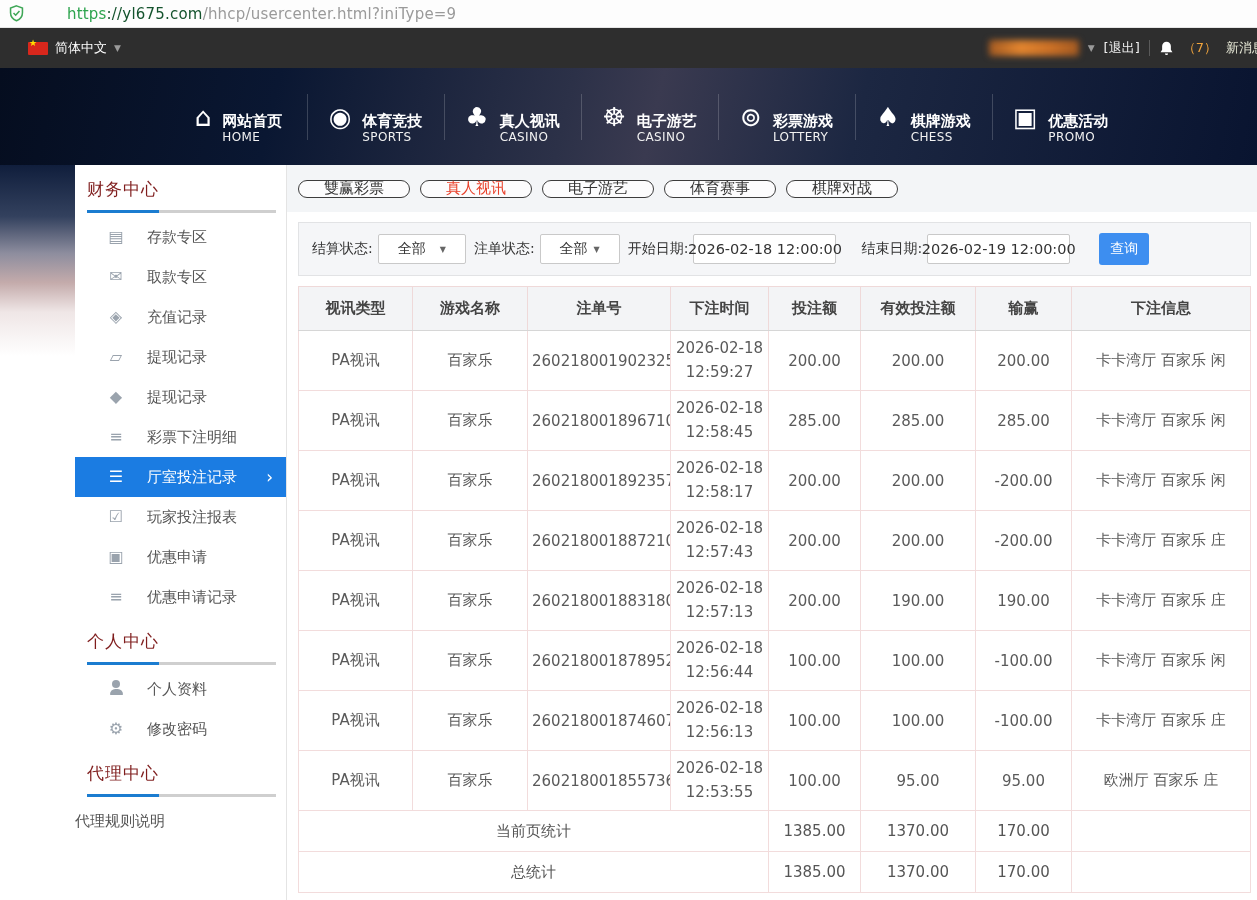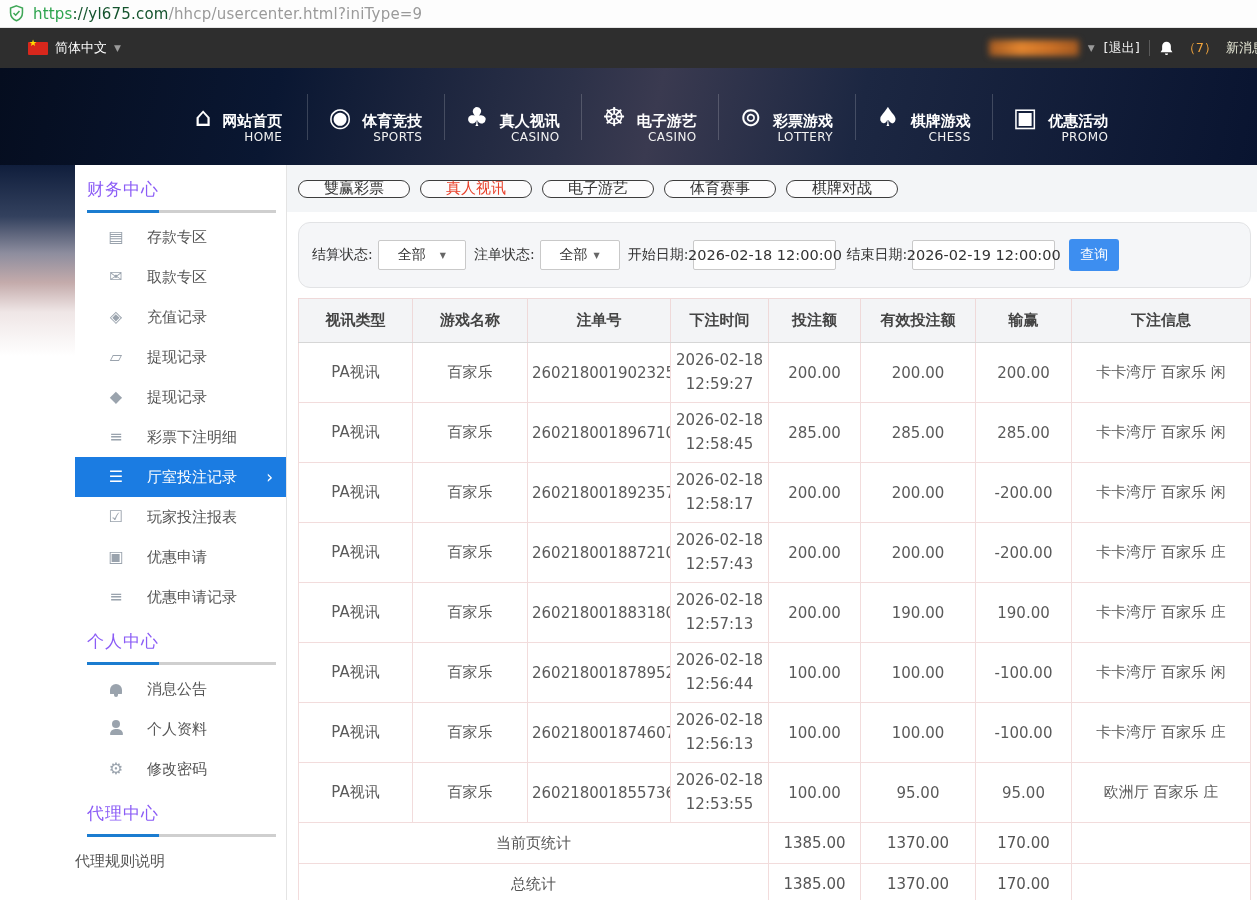--- a/index.html
+++ b/index.html
@@ -7,21 +7,21 @@
   body {
     width:1257px; height:900px; overflow:hidden;
     font-family:"DejaVu Sans","Liberation Sans",sans-serif;
     background:#ffffff;
   }
 
   
   .browser-bar{height:28px;background:#fdfdfd;border-bottom:1px solid #e6e6e6;display:flex;align-items:center;padding-left:8px;gap:8px;}
   .shield{width:17px;height:17px;flex:0 0 auto;}
   .url{font-size:15px;letter-spacing:.2px;white-space:nowrap;}
-  .url .proto{color:#2da44e;}
+  .url .proto{color:#2da44e;margin-left:34px;}
   .url .host{color:#14532d;}
   .url .path{color:#9a9a9a;}
 
   
   .topbar{height:40px;background:#2e2e2e;display:flex;align-items:center;padding:0 0 0 28px;color:#eee;position:relative;}
   .flag{width:20px;height:13px;background:#d8271c;border-radius:1px;position:relative;flex:0 0 auto;}
   .flag::before{content:"★";position:absolute;left:1px;top:-4px;font-size:9px;color:#ffde00;}
   .lang-select{display:flex;align-items:center;gap:7px;margin-left:7px;cursor:pointer;}
   .lang-label{font-size:13px;color:#fff;}
   .caret{font-size:9px;color:#9a9a9a;}
@@ -32,63 +32,63 @@
   .bell-svg{width:15px;height:17px;}
   .msg-count{font-size:13px;color:#f0a43c;}
   .msg-label{font-size:13px;color:#e9ead8;white-space:nowrap;}
 
   
   .navbar{height:97px;display:flex;align-items:center;padding-left:170px;
     background:linear-gradient(103deg,#050d1f 0%,#0a1732 22%,#2c3148 45%,#3a3a50 52%,#1c2742 68%,#091430 100%);}
   .nav-item{width:137px;height:56px;display:flex;align-items:center;justify-content:center;gap:11px;position:relative;cursor:pointer;}
   .nav-item + .nav-item::before{content:"";position:absolute;left:0;top:50%;transform:translateY(-50%);width:1px;height:46px;background:rgba(255,255,255,.18);}
   .nav-glyph{font-size:26px;color:#fff;line-height:1;}
-  .nav-texts{display:flex;flex-direction:column;align-items:flex-end;line-height:1.25;margin-top:24px;}
+  .nav-texts{display:flex;flex-direction:column;align-items:flex-start;line-height:1.25;margin-top:24px;}
   .nav-zh{font-size:15px;font-weight:bold;color:#fff;white-space:nowrap;}
   .nav-en{font-size:12px;color:#f2f2f2;letter-spacing:.4px;}
 
   
   .page{display:flex;height:735px;}
   .left-strip{width:75px;flex:0 0 auto;
     background:linear-gradient(180deg,#101e3c 0%,#33415e 7%,#8d8d9e 12%,#c4abab 16%,#efe6e6 20%,#ffffff 26%,#ffffff 100%);}
 
   
   .sidebar{width:212px;flex:0 0 auto;background:#fff;border-right:1px solid #e4e4e4;display:flex;flex-direction:column;}
   .sidebar-header{height:47px;flex:0 0 auto;background:linear-gradient(180deg,#58b2f3 0%,#2f8fdd 55%,#1b74cc 100%);padding:5px 0 0 14px;position:relative;overflow:hidden;}
   .sidebar-header::after{content:"";position:absolute;right:8px;top:6px;width:56px;height:34px;border-radius:18px;background:rgba(255,255,255,.16);transform:rotate(-12deg);}
   .sidebar-header::before{content:"";position:absolute;right:48px;top:22px;width:26px;height:26px;border-radius:50%;background:rgba(255,255,255,.10);}
   .sb-title{font-size:19px;font-weight:bold;color:#fff;letter-spacing:2px;line-height:1.2;}
   .sb-subtitle{font-size:9px;color:#e8f4ff;letter-spacing:1.5px;}
   .section-head{height:52px;padding:13px 8px 0 12px;flex:0 0 auto;}
-  .section-title{font-size:17px;color:#8b5cf6;letter-spacing:1px;}
+  .section-title{font-size:17px;color:#7f1d1d;letter-spacing:1px;}
   .section-rule{height:3px;margin-top:9px;margin-right:2px;background:linear-gradient(90deg,#1b7cd0 0,#1b7cd0 38%,#cfcfcf 38%,#cfcfcf 100%);}
   .menu-item{height:40px;flex:0 0 auto;display:flex;align-items:center;font-size:15px;color:#555;cursor:pointer;}
   .menu-icon{width:22px;margin-left:30px;margin-right:20px;text-align:center;color:#9aa3ad;font-size:16px;line-height:1;}
   .menu-item.selected{background:#1b7ce2;color:#fff;}
   .menu-item.selected .menu-icon{color:#fff;}
   .menu-chevron{display:none;margin-left:auto;margin-right:13px;font-size:17px;color:#fff;}
   .menu-item.selected .menu-chevron{display:block;}
   
   .icon-bell{display:inline-block;width:12px;height:10px;background:currentColor;border-radius:7px 7px 1px 1px;position:relative;}
   .icon-bell::after{content:"";position:absolute;left:50%;bottom:-3px;transform:translateX(-50%);width:4px;height:3px;border-radius:0 0 3px 3px;background:currentColor;}
   .icon-person{display:inline-block;width:13px;height:6px;background:currentColor;border-radius:7px 7px 1px 1px;position:relative;margin-top:9px;}
   .icon-person::before{content:"";position:absolute;top:-9px;left:50%;transform:translateX(-50%);width:8px;height:8px;border-radius:50%;background:currentColor;}
 
   
   .content{flex:1;display:flex;flex-direction:column;background:#fff;min-width:0;}
   .tab-strip{height:47px;flex:0 0 auto;background:#f3f5f7;display:flex;align-items:center;gap:10px;padding-left:11px;}
   .tab{height:18px;padding:0 25px;border:1px solid #3d3d3d;border-radius:18px;background:#fcfcfd;display:flex;align-items:center;font-size:15px;color:#333;cursor:pointer;white-space:nowrap;}
   .tab.active{color:#e8402a;}
 
-  .filter-box{margin:10px 6px 0 11px;height:66px;flex:0 0 auto;background:#f5f6f8;border:1px solid #e2e3e5;border-radius:12px;display:flex;align-items:center;padding-left:13px;font-size:14px;color:#333;}
+  .filter-box{margin:10px 6px 0 11px;height:54px;flex:0 0 auto;background:#f5f6f8;border:1px solid #e2e3e5;border-radius:0;display:flex;align-items:center;padding-left:13px;font-size:14px;color:#333;}
   .f-label{margin-right:5px;white-space:nowrap;}
   .select{height:30px;background:#fff;border:1px solid #c9c9c9;border-radius:2px;display:flex;align-items:center;padding:0 19px;gap:14px;font-size:14px;color:#333;cursor:pointer;margin-right:8px;}
   .select.narrow{gap:6px;}
   .sel-caret{font-size:8px;color:#666;}
-  .date-input{height:30px;width:143px;background:#fff;border:1px solid #c9c9c9;border-radius:2px;display:flex;align-items:center;justify-content:center;font-size:14.5px;color:#333;margin-right:10px;white-space:nowrap;}
+  .date-input{height:30px;width:143px;background:#fff;border:1px solid #c9c9c9;border-radius:2px;display:flex;align-items:center;justify-content:center;font-size:14.5px;color:#333;margin-right:25px;white-space:nowrap;}
   .search-btn{width:50px;height:32px;margin-left:4px;background:#3d8ef0;border:none;border-radius:3px;color:#fff;font-size:14px;cursor:pointer;font-family:Liberation Sans, sans-serif;}
 
   .table-wrap{margin:10px 6px 0 11px;}
   table{width:100%;border-collapse:collapse;border:1px solid #e0e0e0;table-layout:fixed;}
   th{height:44px;background:#f3f4f6;font-size:15px;font-weight:bold;color:#444;border:1px solid #efd9d9;border-bottom:1px solid #d6d6d6;}
   td{height:60px;text-align:center;font-size:15px;color:#5a5a5a;border:1px solid #f2dcdc;padding:0 4px;overflow:hidden;white-space:nowrap;}
   .time-cell{line-height:1.55;}
   tr.summary td{height:41px;color:#555;}
 </style>
 </head>
@@ -252,25 +252,20 @@
     </div>
   </div>
     </div>
 
     <div class="section">
       <div class="section-head">
         <div class="section-title">个人中心</div>
         <div class="section-rule"></div>
       </div>
       <div class="section-items">
-    <div class="menu-item">
-      <span class="menu-icon"><span class="icon-bell"></span></span>
-      <span class="menu-label">消息公告</span>
-
-    </div>
 
     <div class="menu-item">
       <span class="menu-icon"><span class="icon-person"></span></span>
       <span class="menu-label">个人资料</span>
 
     </div>
 
     <div class="menu-item">
       <span class="menu-icon">⚙</span>
       <span class="menu-label">修改密码</span>

